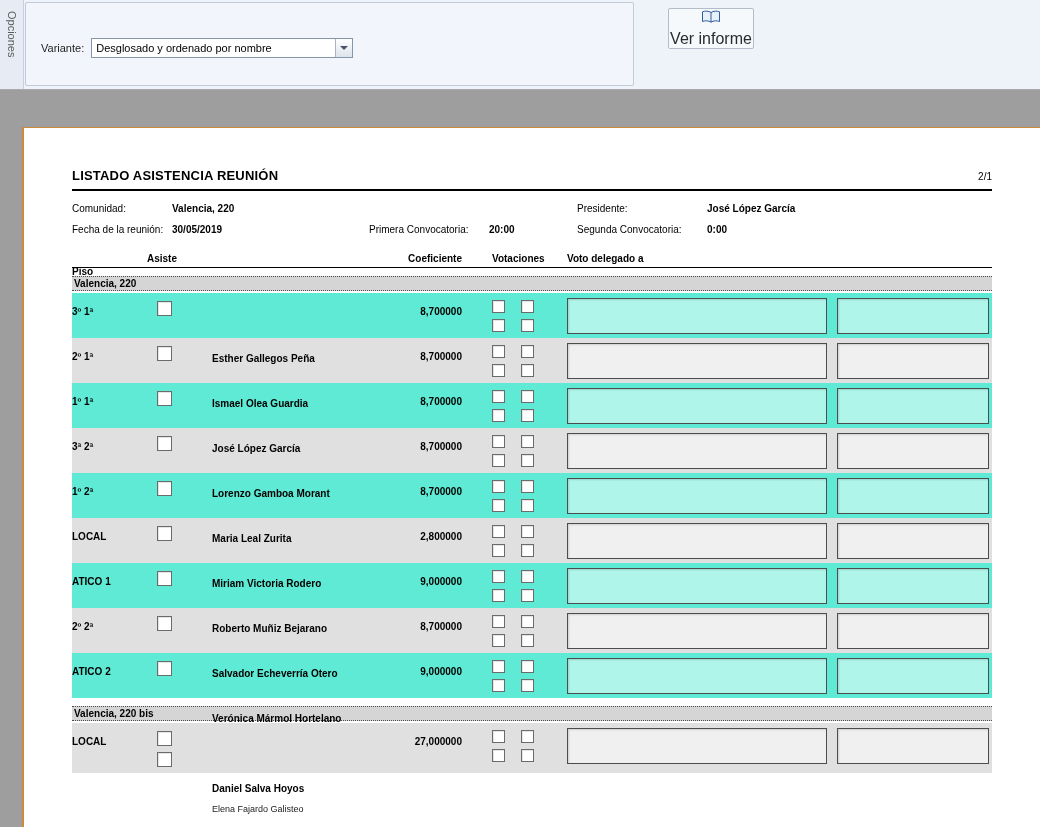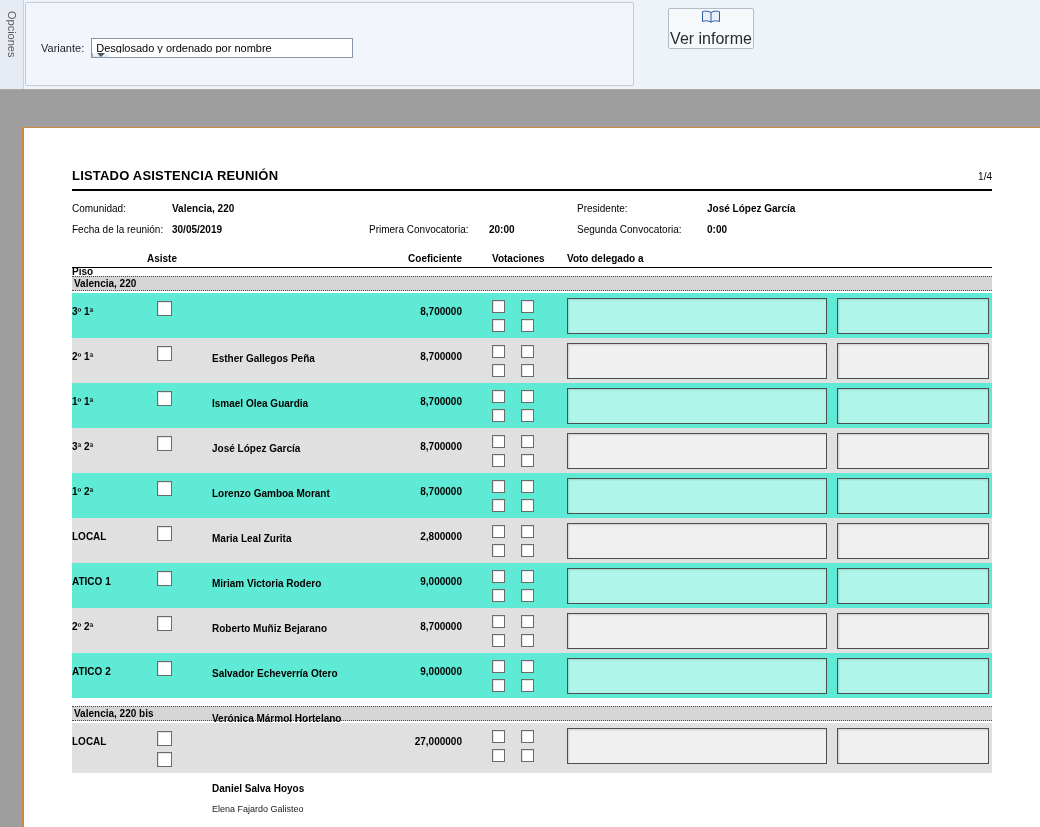--- a/index.html
+++ b/index.html
@@ -36,21 +36,21 @@
     border:1px solid #c3cbda;border-radius:2px;
     background:#f2f5fb;
   }
   .variant-row{
     position:absolute;left:15px;top:35px;
     display:flex;align-items:center;gap:7px;
   }
   .variant-label{font-size:11px;color:#1e1e1e;}
   .dropdown{
     width:262px;height:20px;border:1px solid #8795aa;background:#fff;
-    display:flex;align-items:stretch;font-size:11px;cursor:default;flex-direction:column;
+    display:flex;align-items:stretch;font-size:11px;cursor:default;
   }
   .dropdown .dd-text{
     flex:1;padding:3px 4px 0 4px;color:#000;white-space:nowrap;overflow:hidden;
   }
   .dropdown .dd-btn{
     width:17px;border-left:1px solid #aab4c4;
     background:linear-gradient(#feffff,#dde3ec);
     display:flex;align-items:center;justify-content:center;
   }
   .dd-arrow{
@@ -154,21 +154,21 @@
     </span>
     <span>Ver informe</span>
   </button>
 </div>
 
 <div class="preview-area">
   <div class="page">
 
     <div class="rpt-title-row">
       <span class="rpt-title">LISTADO ASISTENCIA REUNIÓN</span>
-      <span class="page-num">1/4</span>
+      <span class="page-num">2/1</span>
     </div>
     <div class="title-rule"></div>
 
     <span class="hdr-field" style="left:48px;top:75px;">Comunidad:</span>
     <span class="hdr-field bold" style="left:148px;top:75px;">Valencia, 220</span>
     <span class="hdr-field" style="left:553px;top:75px;">Presidente:</span>
     <span class="hdr-field bold" style="left:683px;top:75px;">José López García</span>
 
     <span class="hdr-field" style="left:48px;top:96px;">Fecha de la reunión:</span>
     <span class="hdr-field bold" style="left:148px;top:96px;">30/05/2019</span>

